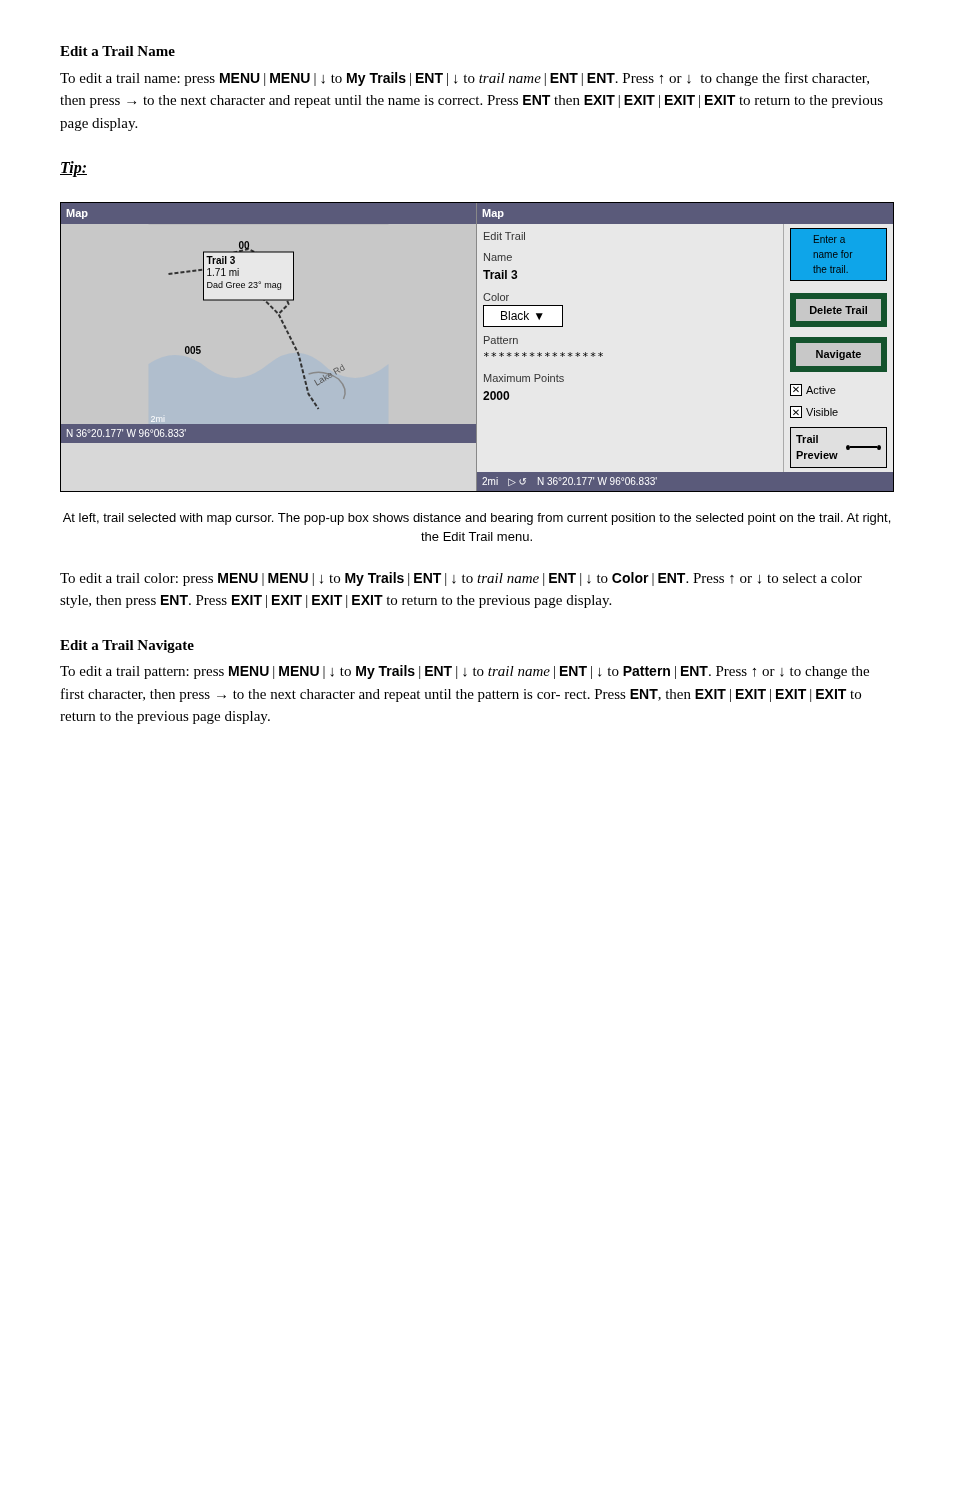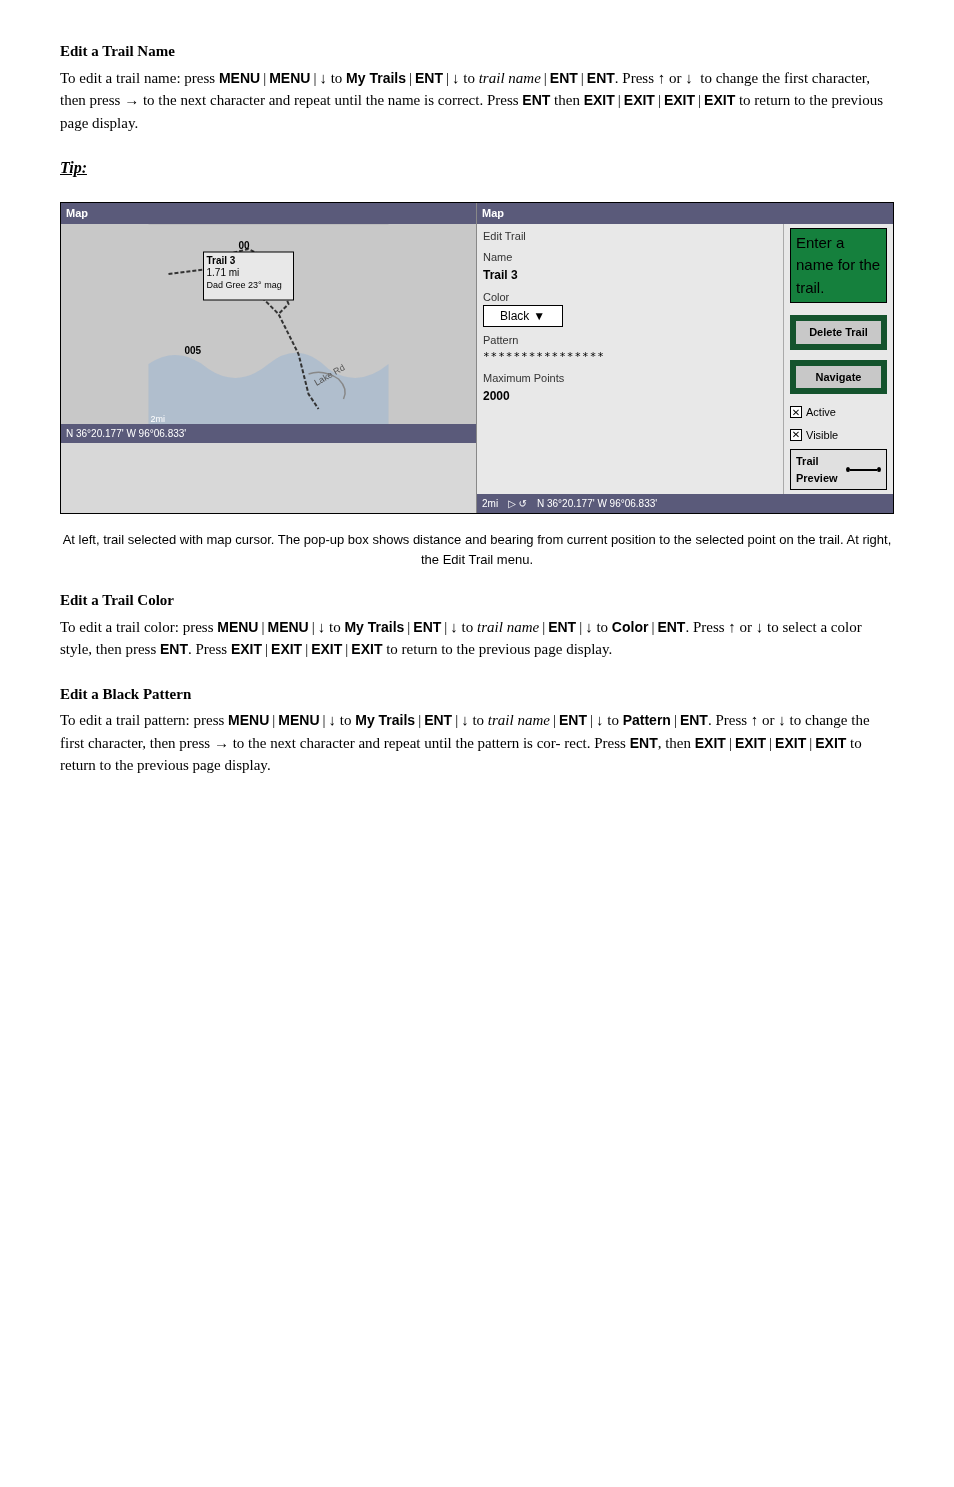--- a/index.html
+++ b/index.html
@@ -132,25 +132,25 @@
     }
     .edit-sidebar {
       width: 110px;
       padding: 4px 6px;
       border-left: 1px solid #aaa;
       display: flex;
       flex-direction: column;
       gap: 6px;
     }
     .tooltip-box {
-      background: #15803d;
-      border: 1px solid #000;
-      padding: 3px 5px;
-      font-family: Arial, sans-serif;
-      font-size: 15px;
+      background: #0ea5e9;
+      border: 1px solid #000;
+      padding: 3px 22px;
+      font-family: Arial, sans-serif;
+      font-size: 10px;
       margin-bottom: 6px;
     }
     .btn-delete, .btn-navigate {
       background: #c8c8c8;
       border: 6px solid #14532d;
       font-family: Arial, sans-serif;
       font-size: 11px;
       font-weight: bold;
       padding: 3px 6px;
       text-align: center;
@@ -320,31 +320,30 @@
       <span style="margin-right:6px;">2mi</span>
       <span>▷ ↺</span>
       <span style="margin-left:6px;">N  36°20.177'   W  96°06.833'</span>
     </div>
   </div>
 </div>
 
 <div class="figure-caption">At left, trail selected with map cursor. The pop-up box shows distance and bearing from current position to the selected point on the trail. At right, the Edit Trail menu.</div>
 
 <div class="section">
-  <div class="section-title">Edit a Trail Color</div>
   <p>
     To edit a trail color: press <kbd>MENU</kbd> | <kbd>MENU</kbd> | ↓ to <kbd>My Trails</kbd> | <kbd>ENT</kbd> | ↓ to <em class="trail">trail
     name</em> | <kbd>ENT</kbd> | ↓ to <kbd>Color</kbd> | <kbd>ENT</kbd>. Press ↑ <span>or</span> ↓ to select a color style, then
     press <kbd>ENT</kbd>. Press <kbd>EXIT</kbd> | <kbd>EXIT</kbd> | <kbd>EXIT</kbd> | <kbd>EXIT</kbd> to return to the previous page
     display.
   </p>
 </div>
 
 <div class="section">
-  <div class="section-title">Edit a Black Pattern</div>
+  <div class="section-title">Edit a Trail Navigate</div>
   <p>
     To edit a trail pattern: press <kbd>MENU</kbd> | <kbd>MENU</kbd> | ↓ to <kbd>My Trails</kbd> | <kbd>ENT</kbd> | ↓ to <em class="trail">trail
     name</em> | <kbd>ENT</kbd> | ↓ to <kbd>Pattern</kbd> | <kbd>ENT</kbd>. Press ↑ or ↓ to change the first character,
     then press → to the next character and repeat until the pattern is cor-
     rect. Press <kbd>ENT</kbd>, then <kbd>EXIT</kbd> | <kbd>EXIT</kbd> | <kbd>EXIT</kbd> | <kbd>EXIT</kbd> to return to the previous
     page display.
   </p>
 </div>
 
 </body></html>

